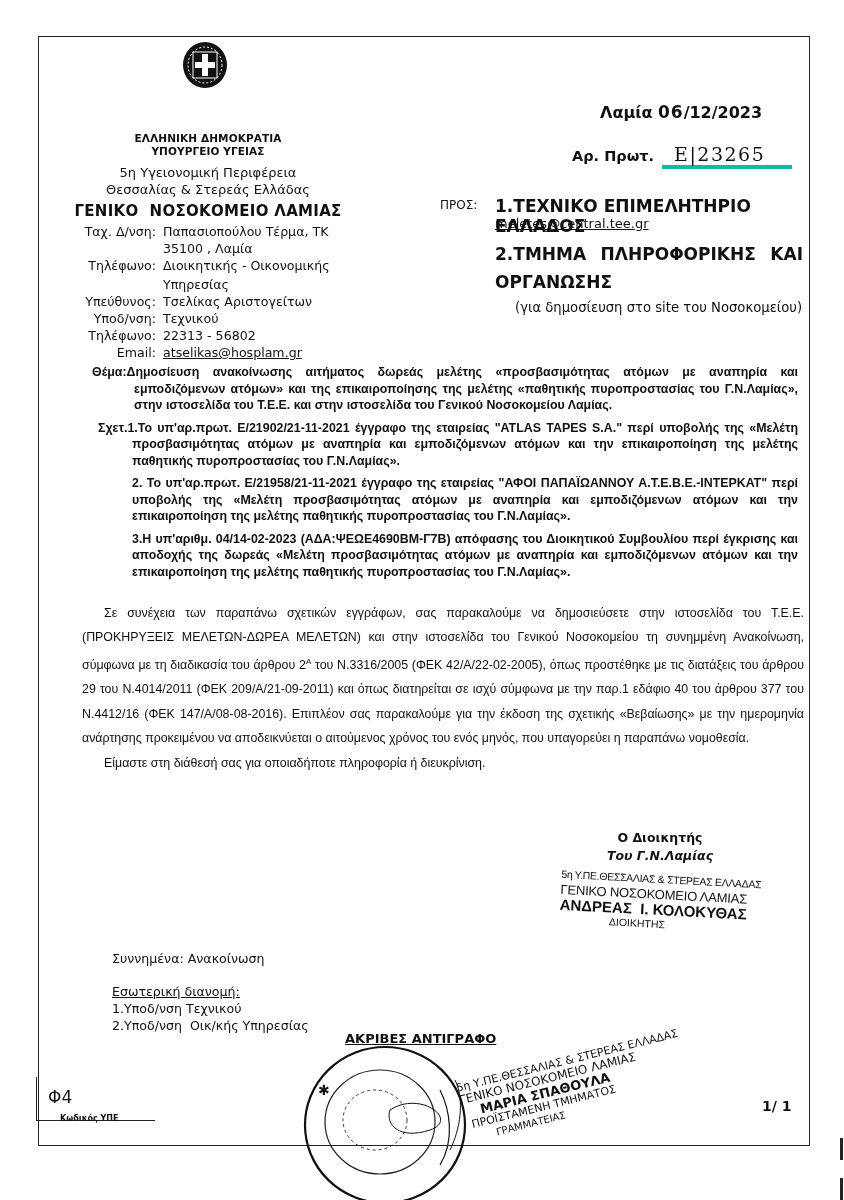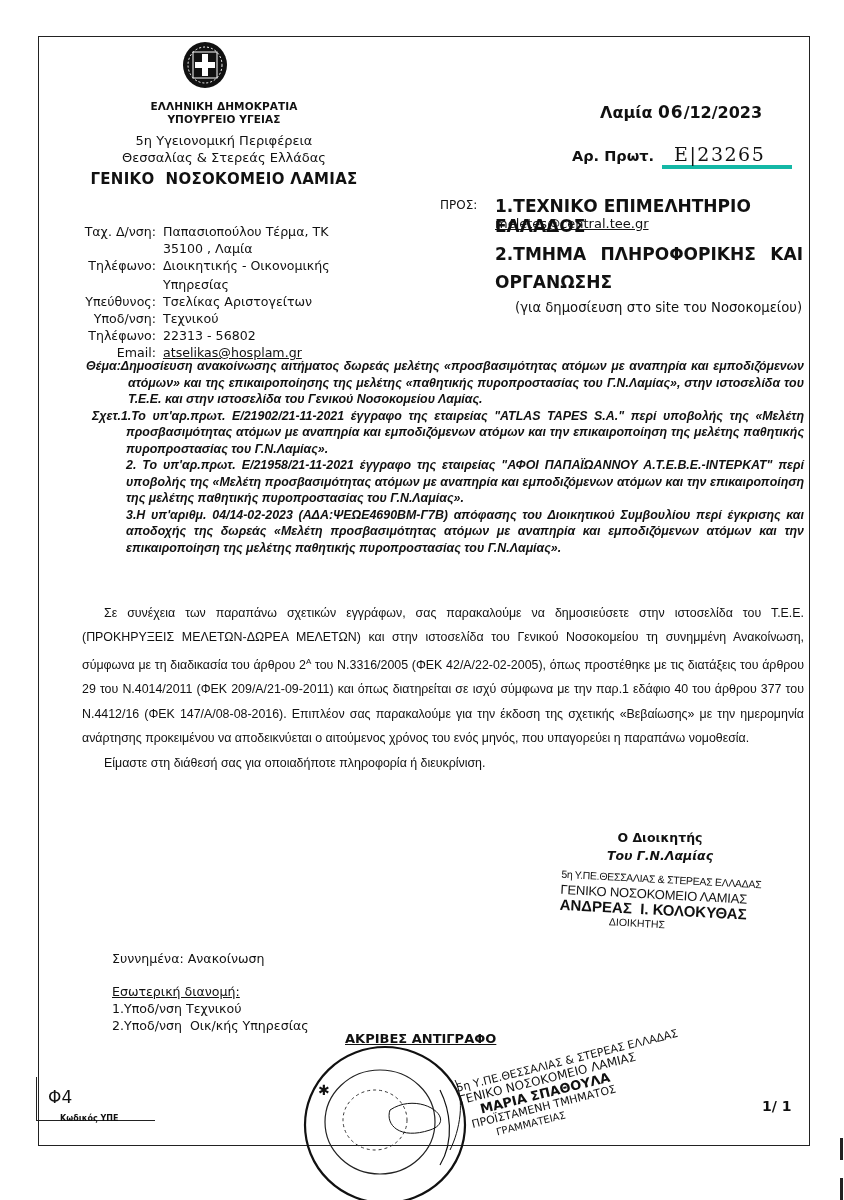--- a/index.html
+++ b/index.html
@@ -1,41 +1,41 @@
 <!DOCTYPE html>
 <html><head>
 <meta charset="utf-8">
 <style>
   html, body { margin:0; padding:0; background:#ffffff; }
   body { width:844px; height:1200px; position:relative; overflow:hidden; color:#111; font-family:"DejaVu Sans", sans-serif; }
   .frame { position:absolute; left:38px; top:36px; width:772px; height:1110px; border:1.3px solid #222; box-sizing:border-box; }
   .abs { position:absolute; }
   .emblem { left:181px; top:40px; width:48px; height:50px; }
-  .hdr-center { left:74px; width:300px; text-align:center; }
+  .hdr-center { left:58px; width:300px; text-align:center;margin-top:32px; }
   .h-small { font-size:10.5px; font-weight:bold; letter-spacing:0.1px; }
   .h-region { font-size:13px; }
   .h-hosp { font-size:15px; font-weight:bold; letter-spacing:0.3px; }
   .info { left:60px; top:223px; width:310px; font-size:12.6px; line-height:17px; }
   .info-row { display:flex; }
   .info-label { width:96px; text-align:right; padding-right:7px; flex:none; }
   .info-val { flex:1; }
   .u { text-decoration:underline; }
   .date { left:600px; top:102px; font-size:16px; font-weight:bold; }
   .date .hand { font-family:"DejaVu Sans", sans-serif; font-weight:bold; font-size:17px; letter-spacing:1px; }
   .proto { left:572px; top:143px; font-size:14.5px; font-weight:bold; }
   .proto .hand { display:inline-block; font-weight:normal; font-size:19px; letter-spacing:1.5px; margin-left:8px; width:118px; border-bottom:4px solid #14b8a6; padding-left:12px; font-family:"DejaVu Serif", serif; }
   .pros-label { left:440px; top:198px; font-size:12px; }
   .rcpt { left:495px; width:308px; font-size:17px; }
   .rcpt1 { top:196px; font-weight:bold; }
   .rcpt-email { top:216px; font-size:13px; }
   .rcpt2 { top:244px; font-weight:bold; display:flex; justify-content:space-between; }
   .rcpt2b { top:272px; font-weight:bold; }
   .rcpt-note { top:300px; font-size:13.2px;margin-left:20px; }
   .subject { left:86px; top:358px; width:718px; font-size:12.4px; font-weight:bold; line-height:16.5px; font-family:"Liberation Sans", sans-serif; }
-  .subject p { margin:0; text-align:justify; text-align-last:auto;font-style:italic; }
+  .subject p { margin:6px; text-align:justify; text-align-last:auto; }
   .indent { padding-left:40px; }
   .hang { padding-left:40px; text-indent:-22px; }
   .body-text { left:82px; top:601px; width:722px; font-size:12.4px; line-height:24.4px; font-family:"Liberation Sans", sans-serif; }
   .body-text p { margin:0; text-align:justify; text-indent:22px; }
   .sig { left:580px; top:829px; width:160px; text-align:center; font-size:12.5px; font-weight:bold; line-height:18px; }
   .sig i { font-style:italic; }
   .stamp1 { left:560px; top:872px; width:200px; transform:rotate(3deg); font-family:"Liberation Sans", sans-serif; font-stretch:condensed; line-height:15px; }
   .stamp1 div { white-space:nowrap; }
   .att { left:112px; top:951px; font-size:12.6px; }
   .dist { left:112px; top:983px; font-size:12.6px; line-height:17px; }

